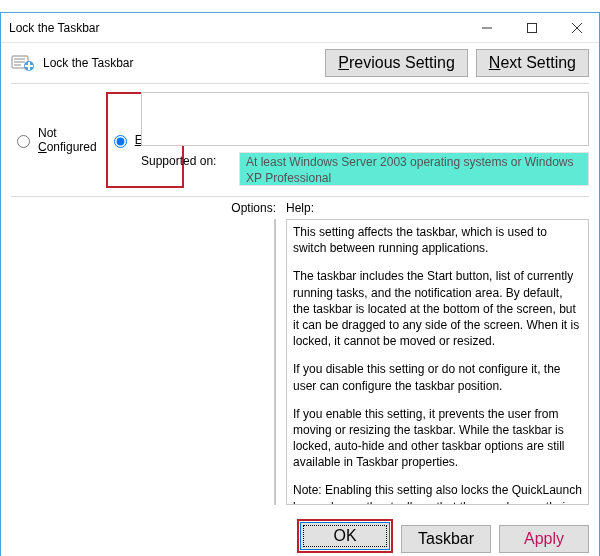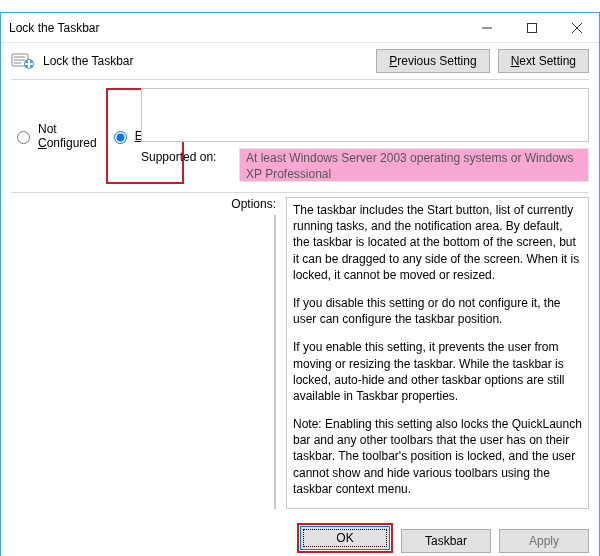--- a/index.html
+++ b/index.html
@@ -53,21 +53,21 @@
     display: inline-flex;
   }
   .toolbar .policy-title {
     font-size: 12px;
   }
   .toolbar .spacer { flex: 1; }
   .btn {
     background: #e1e1e1;
     border: 1px solid #adadad;
     padding: 4px 12px;
-    font-size: 12px;
+    font-size: 16px;
     font-family: inherit;
     cursor: pointer;
     min-width: 90px;
   }
 
   .divider {
     height: 1px;
     background: #d9d9d9;
     margin: 0 10px;
   }
@@ -120,21 +120,21 @@
     resize: none;
     font-family: inherit;
     font-size: 12px;
     padding: 2px 4px;
     overflow-y: scroll;
   }
   .supported-box {
     flex: 1;
     height: 34px;
     border: 1px solid #e3e3e3;
-    background: #f9a8d4;
+    background: #5eead4;
     color: #555;
     font-size: 12px;
     padding: 2px 6px 2px 6px;
     overflow-y: scroll;
     line-height: 1.3;
   }
 
   .main-area {
     flex: 1;
     display: flex;
@@ -179,21 +179,21 @@
   .btn.primary {
     outline: 1px dotted #000;
     outline-offset: -4px;
     border: 1px solid #0078d7;
   }
   .ok-wrap {
     border: 2px solid #c0202b;
     padding: 1px;
   }
   .btn.disabled {
-    color: #737373;
+    color: #be185d;
     cursor: default;
   }
   .u { text-decoration: underline; }
 
   
   ::-webkit-scrollbar { width: 16px; }
   ::-webkit-scrollbar-track { background: #f0f0f0; }
   ::-webkit-scrollbar-thumb { background: #cdcdcd; }
   ::-webkit-scrollbar-button {
     background: #f0f0f0;
@@ -269,21 +269,23 @@
   </div>
 
   <div class="divider"></div>
 
   <div class="main-area">
     <div class="col options">
       <span class="lbl">Options:</span>
       <div class="list-box"></div>
     </div>
     <div class="col help">
+      <span class="lbl">Help:</span>
       <div class="help-box" id="help-box">
+          <p>This setting affects the taskbar, which is used to switch between running applications.</p>
           <p>The taskbar includes the Start button, list of currently running tasks, and the notification area. By default, the taskbar is located at the bottom of the screen, but it can be dragged to any side of the screen. When it is locked, it cannot be moved or resized.</p>
           <p>If you disable this setting or do not configure it, the user can configure the taskbar position.</p>
           <p>If you enable this setting, it prevents the user from moving or resizing the taskbar. While the taskbar is locked, auto-hide and other taskbar options are still available in Taskbar properties.</p>
           <p>Note: Enabling this setting also locks the QuickLaunch bar and any other toolbars that the user has on their taskbar. The toolbar's position is locked, and the user cannot show and hide various toolbars using the taskbar context menu.</p>
         </div>
     </div>
   </div>
 
   <div class="footer">
     <span class="ok-wrap">

